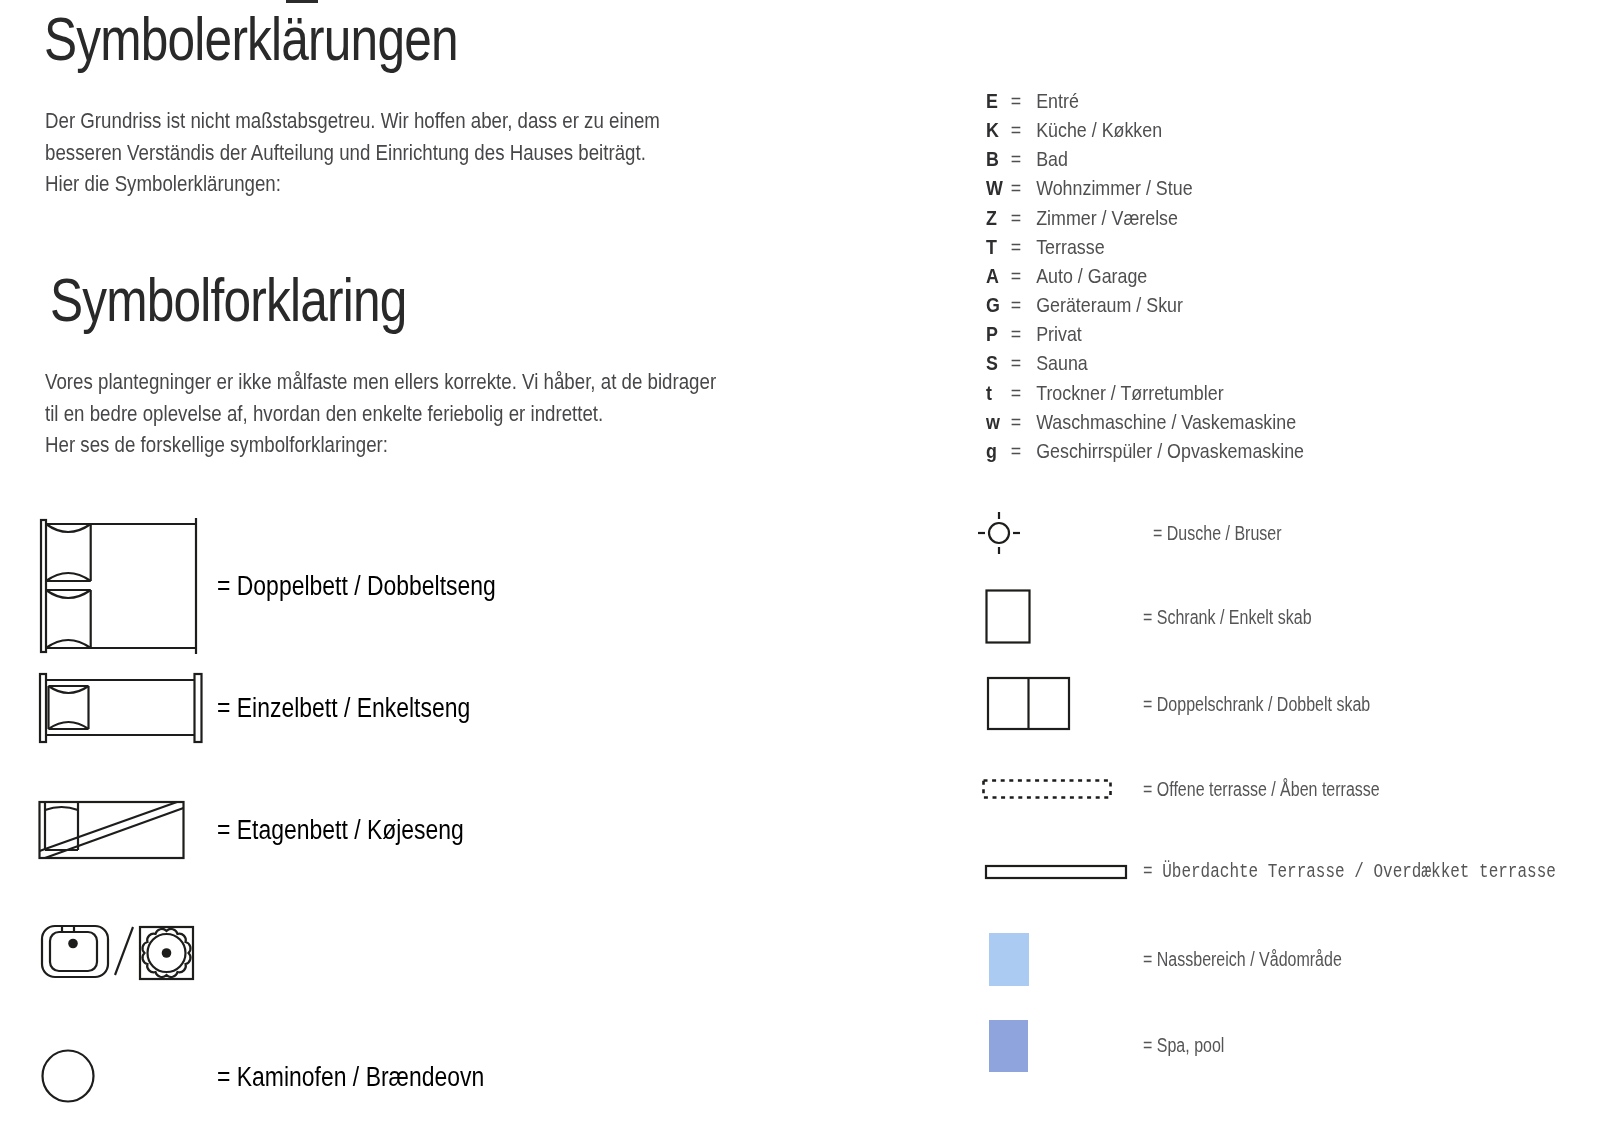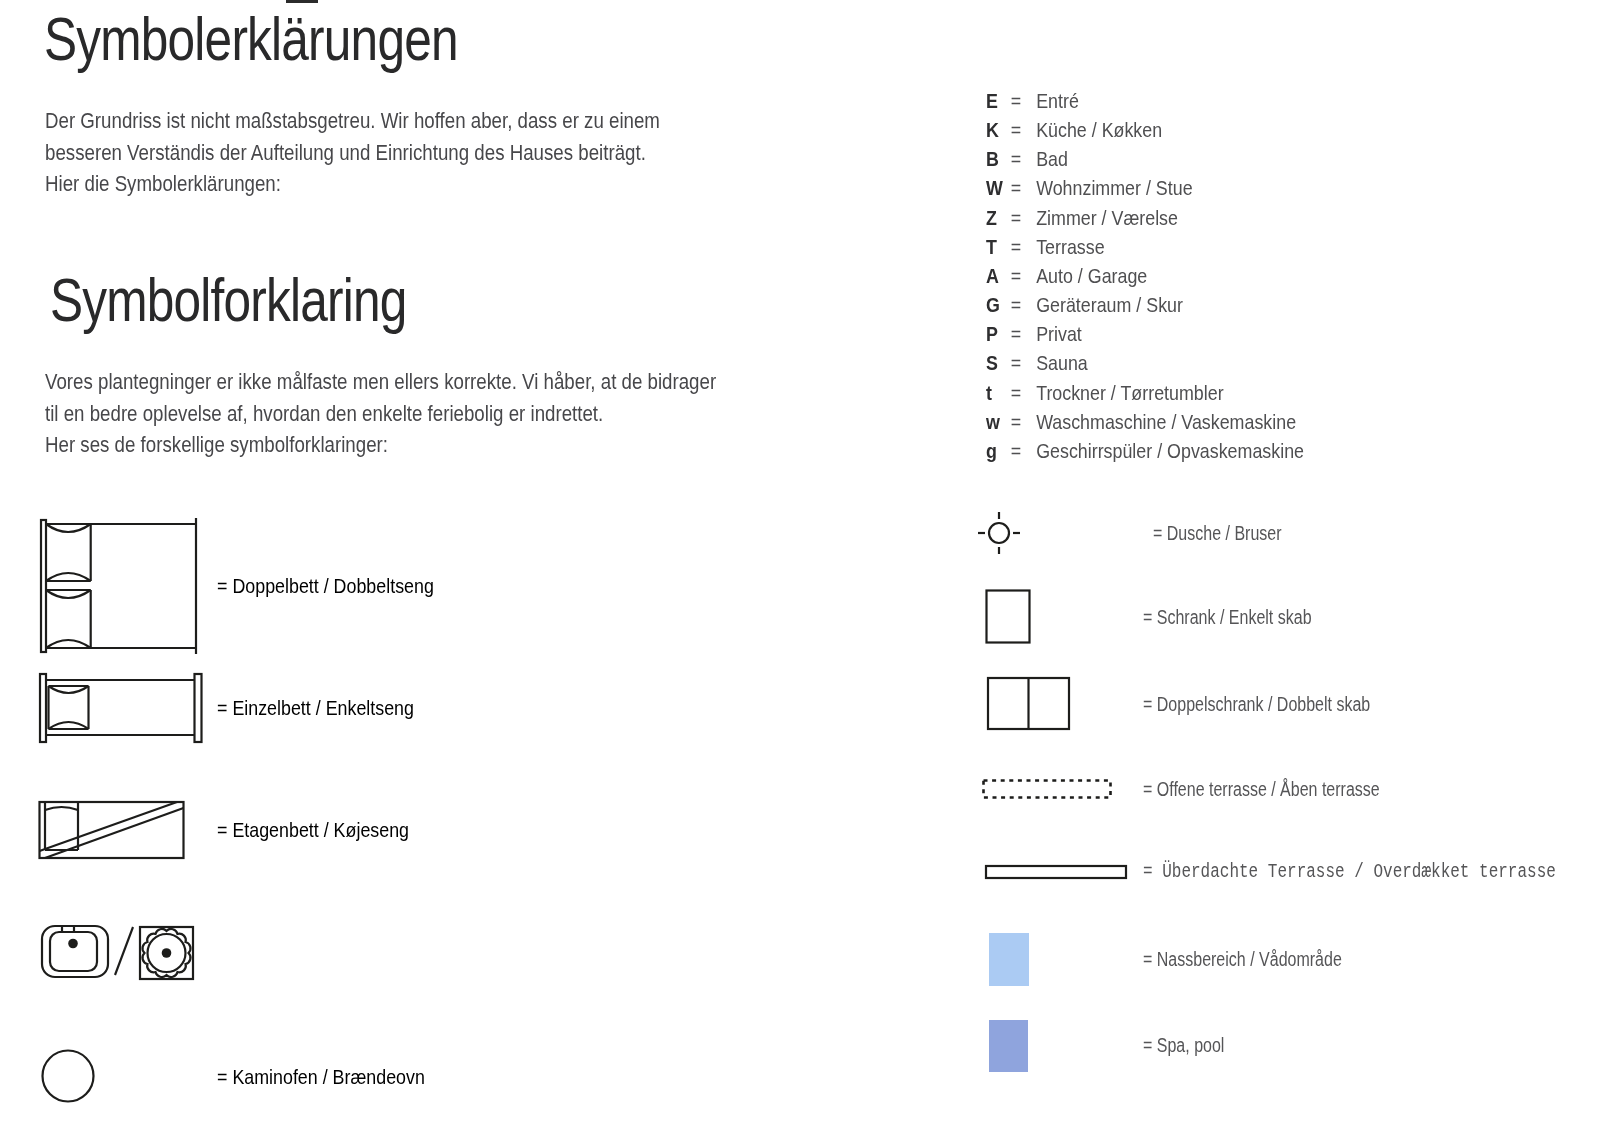--- a/index.html
+++ b/index.html
@@ -8,21 +8,21 @@
     font-family:"Liberation Sans","DejaVu Sans",sans-serif;
   }
   .abs{position:absolute;}
   .cond{display:inline-block;transform:scaleX(.85);transform-origin:0 50%;white-space:nowrap;}
   .cond80{display:inline-block;transform:scaleX(.80);transform-origin:0 50%;white-space:nowrap;}
   .h1{
     font-size:62px;line-height:66px;font-weight:400;color:#29292a;letter-spacing:-1px;
   }
   .body-text{font-size:22px;line-height:31.5px;color:#47474a;}
   .body-text .line{display:block;transform:scaleX(.85);transform-origin:0 50%;white-space:nowrap;}
-  .sym-label{font-size:21px;line-height:26px;color:#55555
+  .sym-label{font-size:27px;line-height:26px;color:#55555
 7;}
   .sym-label-r{font-size:20px;line-height:26px;color:#555557;}
   .codes{font-size:21px;line-height:29.15px;color:#4f4f51;}
   .code-row{display:flex;transform:scaleX(.85);transform-origin:0 50%;white-space:nowrap;}
   .code-letter{font-weight:700;color:#2e2e30;width:29px;flex:0 0 29px;}
   .code-eq{width:30px;flex:0 0 30px;}
   svg{display:block;}
   svg .st{stroke:#1d1d1b;stroke-width:2.2;fill:none;stroke-linecap:butt;}
   svg .fl{fill:#1d1d1b;stroke:none;}
   .swatch{position:absolute;}

